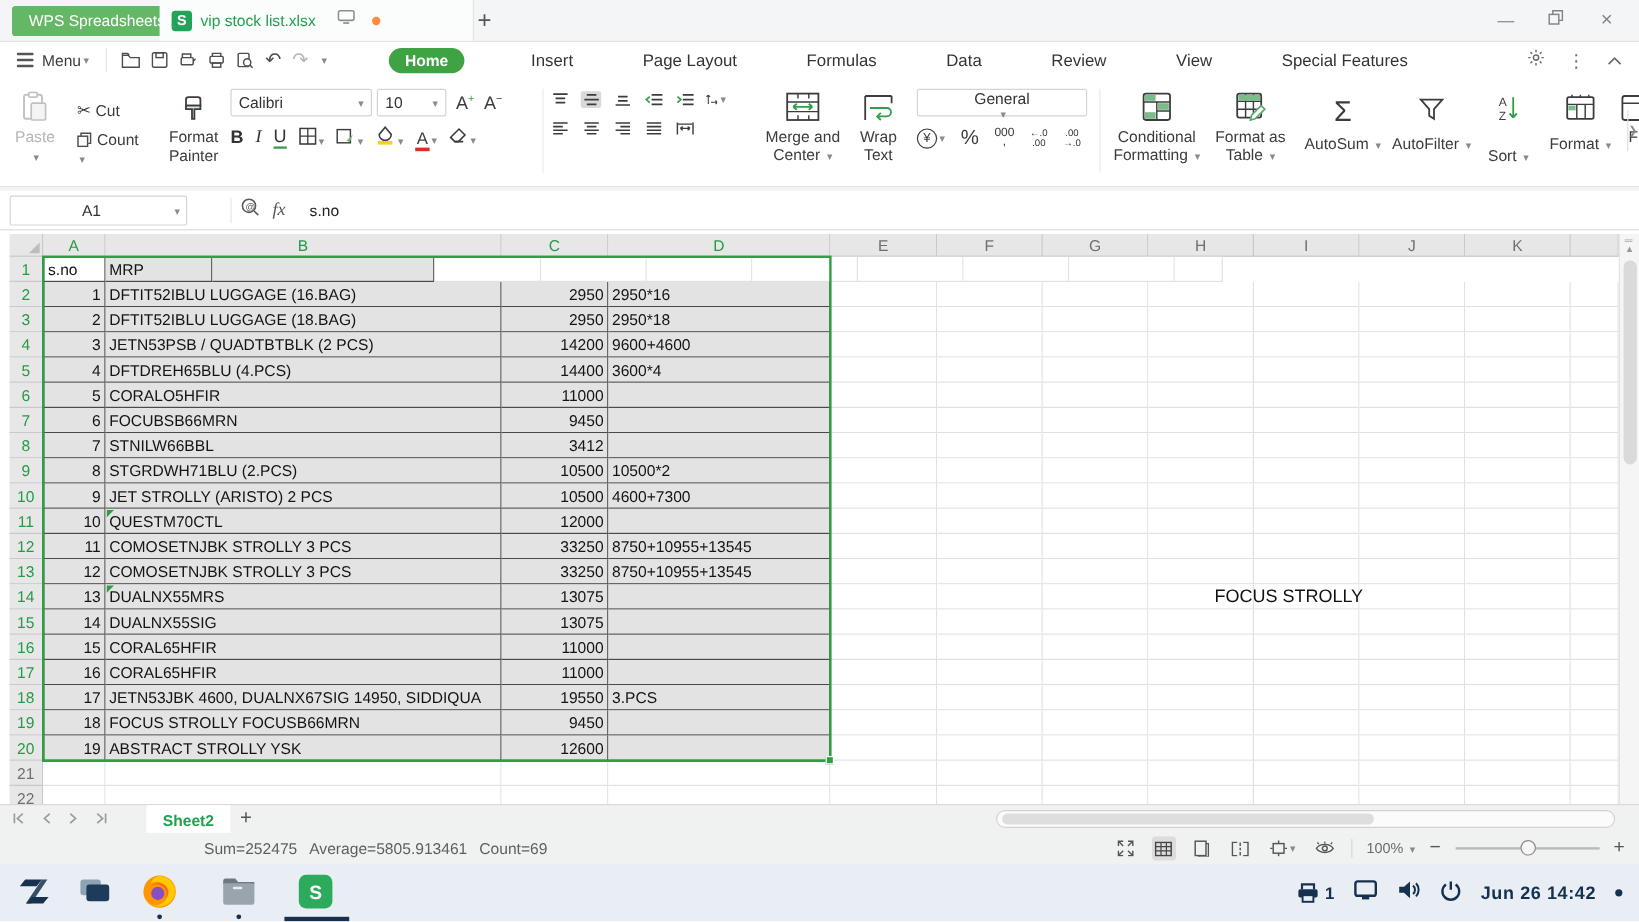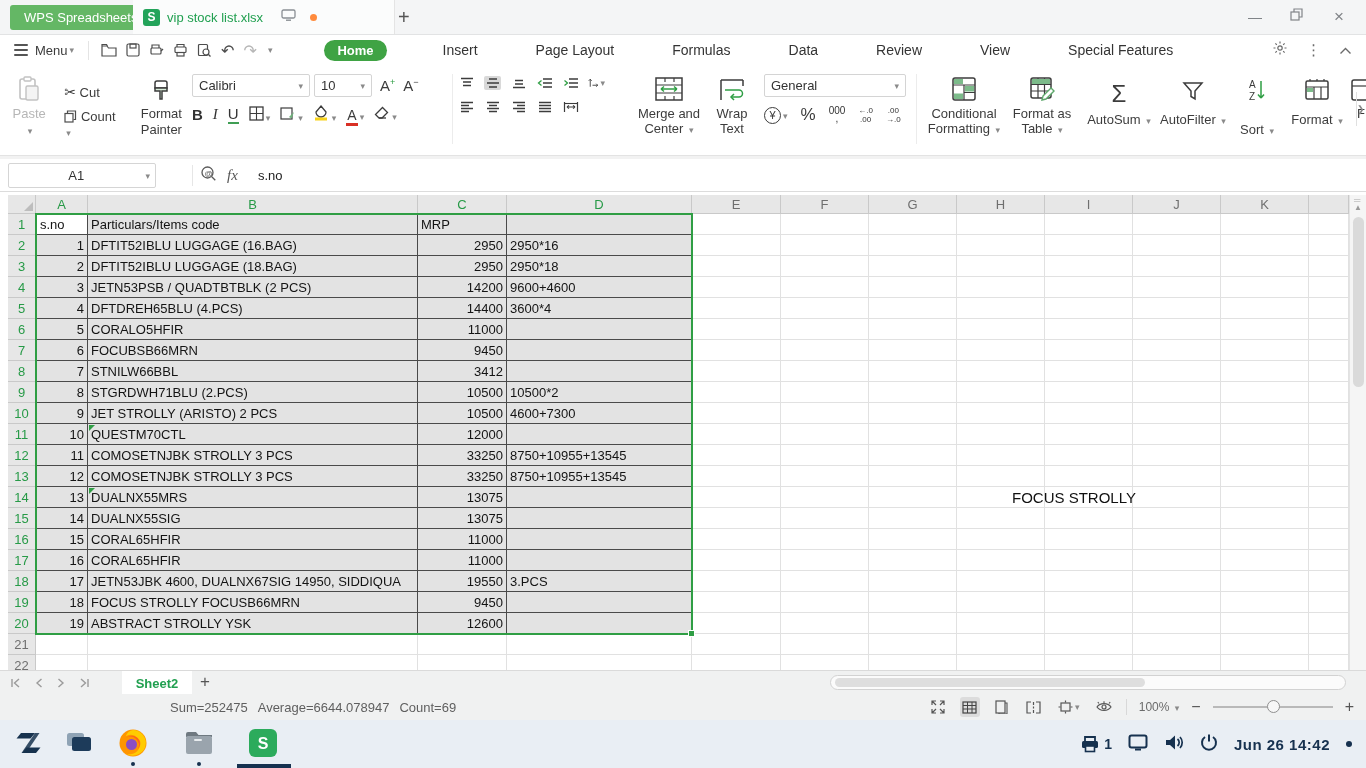--- a/index.html
+++ b/index.html
@@ -373,21 +373,21 @@
         <svg width="28" height="24" viewBox="0 0 28 24">
             <path d="M3 2 h22 M3 2 v20 M25 2 v6" fill="none" stroke="#3c3c3c" stroke-width="1.5"></path>
             <path d="M7 12 h14 a3.5 3.5 0 0 1 0 7 h-7" fill="none" stroke="#2f9e44" stroke-width="1.5"></path>
             <path d="M16 16 l-3 3 l3 3" fill="none" stroke="#2f9e44" stroke-width="1.5"></path>
           </svg>
       </div>
       <div style="line-height:15px;">Wrap Text</div>
     </div>
 
     <div class="rgroup" style="left:764px; width:150px;">
-      <div class="combo" style="width:142px; margin-top:10px;">
+      <div class="combo" style="width:142px; margin-top:10px;flex-direction:column;">
         <span class="cv">General</span>
           <span class="chev">▾</span>
       </div>
       <div class="fmtrow" style="gap:13px;">
         <span><span style="display:inline-flex; width:17px; height:17px; border:1.3px solid #3c3c3c; border-radius:50%; align-items:center; justify-content:center; font-size:11px;">¥</span><span class="chev">▾</span></span>
         <span style="font-size:17px;">%</span>
         <span class="numglyph" style="font-size:10px; line-height:8px;">000<br>,</span>
         <span class="numglyph">←.0<br>.00</span>
         <span class="numglyph">.00<br>→.0</span>
       </div>
@@ -501,21 +501,20 @@
           <div class="colhead" style="width: 88px;">H</div>
           <div class="colhead" style="width: 88px;">I</div>
           <div class="colhead" style="width: 88px;">J</div>
           <div class="colhead" style="width: 88px;">K</div>
           <div class="colhead" style="width: 40px;"></div>
         </div>
       <div id="grid-rows">
           <div class="grow">
             <div class="rowhead selhead">1</div>
             <div class="cell tbl tblT tblL" style="width: 52px;">s.no</div>
-            <div class="cell tbl tblT selbg" style="width: 330px;">Particulars/Items code</div>
             <div class="cell tbl tblT selbg" style="width: 89px;">MRP</div>
             <div class="cell tbl tblT selbg" style="width: 185px;"></div>
             <div class="cell" style="width: 89px;"></div>
             <div class="cell" style="width: 88px;"></div>
             <div class="cell" style="width: 88px;"></div>
             <div class="cell" style="width: 88px;"></div>
             <div class="cell" style="width: 88px;"></div>
             <div class="cell" style="width: 88px;"></div>
             <div class="cell" style="width: 88px;"></div>
             <div class="cell" style="width: 40px;"></div>
@@ -868,21 +867,21 @@
     <div id="sheet-tab">Sheet2</div>
     <div id="add-sheet">+</div>
     <div id="hscroll">
       <div id="hs-thumb"></div>
     </div>
   </div>
 
   <div id="statusbar" class="abs">
     <div id="status-summary">
       <span>Sum=252475</span>
-      <span>Average=6644.078947</span>
+      <span>Average=5805.913461</span>
       <span>Count=69</span>
     </div>
     <div id="status-right">
       <span class="viewicon">
           <svg width="14" height="14" viewBox="0 0 14 14">
             <path d="M5 1 H1 v4 M9 1 h4 v4 M1 9 v4 h4 M13 9 v4 h-4 M5 5 L1.5 1.5 M9 5 l3.5 -3.5 M5 9 l-3.5 3.5 M9 9 l3.5 3.5" fill="none" stroke="#555" stroke-width="1.2"></path>
           </svg>
         </span>
       <span class="viewicon active">
           <svg width="15" height="13" viewBox="0 0 15 13">

